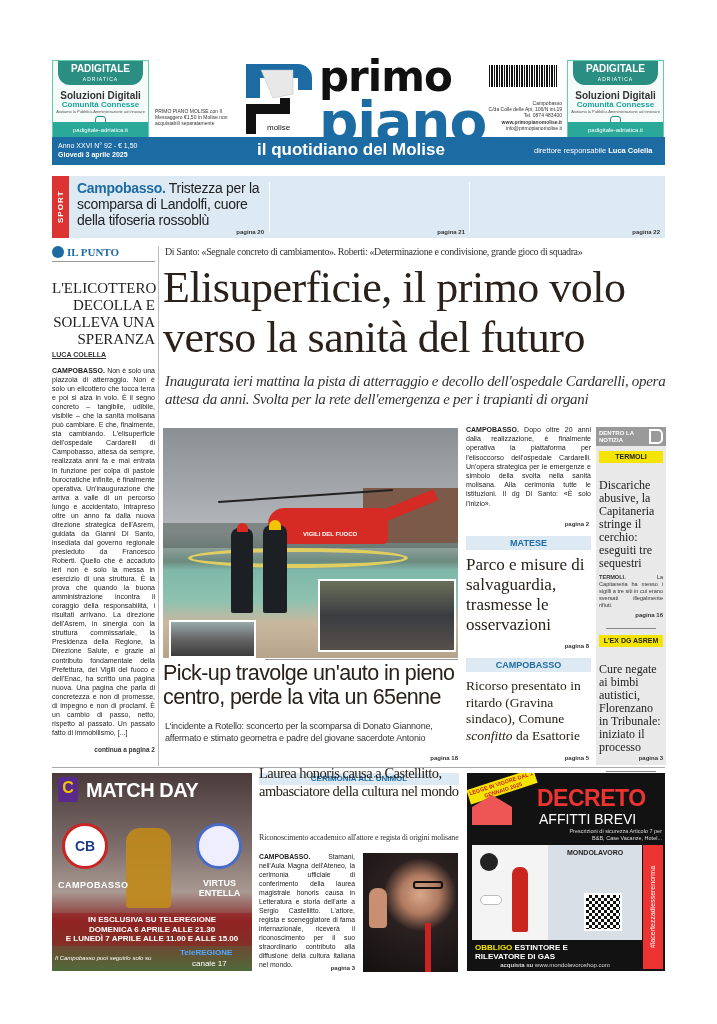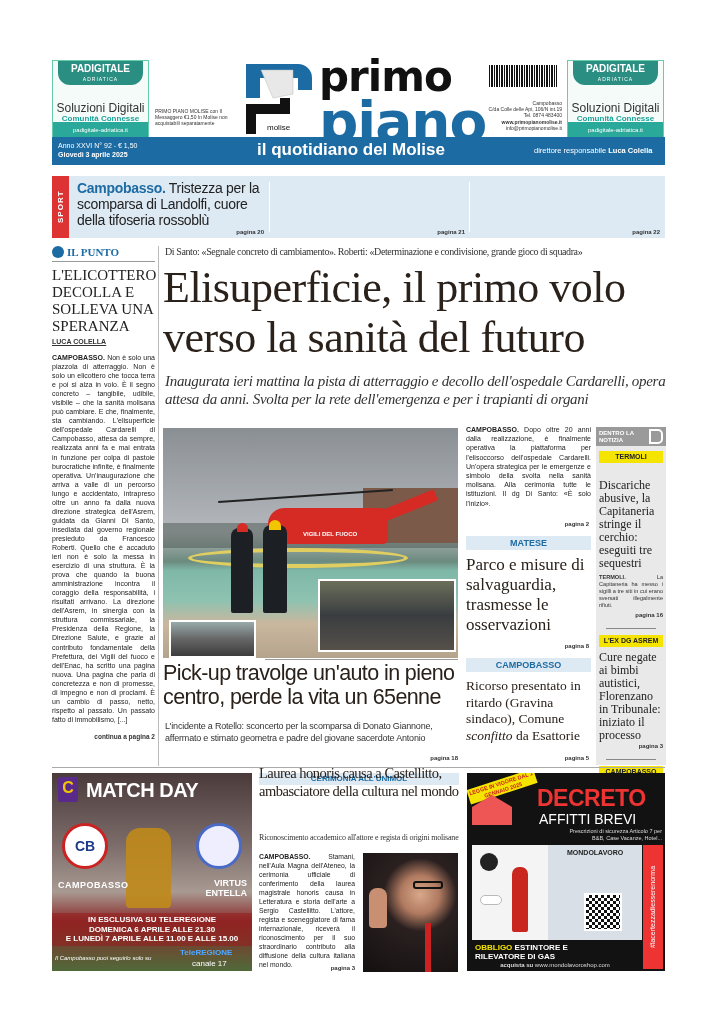--- a/index.html
+++ b/index.html
@@ -1,21 +1,21 @@
 <!DOCTYPE html>
 <html><head>
 <meta charset="utf-8">
 <style>
 *{box-sizing:border-box;margin:0;padding:0}
 body{width:717px;height:1024px;background:#fff;position:relative;overflow:hidden;font-family:"Liberation Sans",sans-serif;color:#222}
 .abs{position:absolute}
 .ad-pa{position:absolute;width:97px;height:79px;border:1px solid #6ca;background:#f4fbf9;text-align:center;overflow:hidden}
 .ad-pa .top{background:#2a8f82;color:#fff;font-weight:bold;font-size:10px;padding:3px 0 1px;border-radius:0 0 12px 12px;margin:0 5px;line-height:10px}
 .ad-pa .top small{display:block;font-size:5px;font-weight:normal;letter-spacing:1px}
-.ad-pa .l1{font-size:12px;font-weight:normal;color:#333;margin-top:16px}
+.ad-pa .l1{font-size:10px;font-weight:bold;color:#333;margin-top:5px}
 .ad-pa .l2{font-size:8px;font-weight:bold;color:#1aa39a;line-height:8px}
 .ad-pa .l3{font-size:4px;color:#555}
 .ad-pa .ic{width:11px;height:11px;border:1.5px solid #2a8f82;border-radius:3px;margin:2px auto 0}
 .ad-pa .bot{position:absolute;left:0;right:0;bottom:0;background:#2aa99a;color:#fff;font-size:6px;height:16px;line-height:16px}
 .logo{position:absolute;left:243px;top:60px;width:230px;height:78px}
 .bar{position:absolute;left:52px;top:137px;width:613px;height:28px;background:#1d6ba3;color:#fff}
 .sport{position:absolute;left:52px;top:176px;width:613px;height:62px;background:#dde9f3}
 .sport .tag{position:absolute;left:0;top:0;width:17px;height:62px;background:#d33;color:#fff;font-size:8px;font-weight:bold;writing-mode:vertical-rl;transform:rotate(180deg);text-align:center;line-height:17px;letter-spacing:1px}
 .sport .col{position:absolute;top:4px;font-size:14px;line-height:16px;color:#222;font-family:"Liberation Sans",sans-serif;letter-spacing:-.3px}
 .sport .col b{color:#1d6ba3}
@@ -91,21 +91,21 @@
   <div class="pg abs" style="left:355px;top:53px;width:58px">pagina 21</div>
   <div class="abs" style="left:417px;top:6px;width:1px;height:50px;background:#fff"></div>
   <div class="pg abs" style="left:550px;top:53px;width:58px">pagina 22</div>
 </div>
 
 <div class="abs" style="left:52px;top:246px;width:103px">
   <div style="display:flex;align-items:center;gap:3px;border-bottom:1px solid #999;padding-bottom:3px">
     <span style="width:12px;height:12px;border-radius:50%;background:#1d6ba3;display:inline-block"></span>
     <span class="serif" style="font-weight:bold;font-size:11px;color:#1d6ba3">IL PUNTO</span>
   </div>
-  <div class="serif" style="text-align:left;font-size:15px;line-height:17px;margin-top:5px;color:#222">L'ELICOTTERO DECOLLA E SOLLEVA UNA SPERANZA</div>
+  <div class="serif" style="text-align:right;font-size:15px;line-height:17px;margin-top:18px;color:#222">L'ELICOTTERO DECOLLA E SOLLEVA UNA SPERANZA</div>
   <div style="font-size:7px;font-weight:bold;text-decoration:underline;margin-top:3px;color:#333">LUCA COLELLA</div>
   <div class="body-txt" style="margin-top:8px;font-size:7px;line-height:9.05px">
     <b>CAMPOBASSO.</b> <span>Non è solo una piazzola di atterraggio. Non è solo un elicottero che tocca terra e poi si alza in volo. È il segno concreto – tangibile, udibile, visibile – che la sanità molisana può cambiare. E che, finalmente, sta cambiando. L'elisuperficie dell'ospedale Cardarelli di Campobasso, attesa da sempre, realizzata anni fa e mai entrata in funzione per colpa di pastoie burocratiche infinite, è finalmente operativa. Un'inaugurazione che arriva a valle di un percorso lungo e accidentato, intrapreso oltre un anno fa dalla nuova direzione strategica dell'Asrem, guidata da Gianni Di Santo, insediata dal governo regionale presieduto da Francesco Roberti. Quello che è accaduto ieri non è solo la messa in esercizio di una struttura. È la prova che quando la buona amministrazione incontra il coraggio della responsabilità, i risultati arrivano. La direzione dell'Asrem, in sinergia con la struttura commissariale, la Presidenza della Regione, la Direzione Salute, e grazie al contributo fondamentale della Prefettura, dei Vigili del fuoco e dell'Enac, ha scritto una pagina nuova. Una pagina che parla di concretezza e non di promesse, di impegno e non di proclami. È un cambio di passo, netto, rispetto al passato. Un passato fatto di immobilismo, [...]</span>
   </div>
   <div class="pg" style="margin-top:9px;font-size:6.5px">continua a pagina 2</div>
 </div>
 <div class="abs" style="left:158px;top:246px;width:1px;height:520px;background:#bbb"></div>
 
 <div class="abs serif" style="left:165px;top:246px;width:500px;font-size:10px;letter-spacing:-.4px;color:#333;white-space:nowrap">Di Santo: «Segnale concreto di cambiamento». Roberti: «Determinazione e condivisione, grande gioco di squadra»</div>
 <div class="abs serif" style="left:163px;top:263px;width:520px;font-size:44px;line-height:50px;color:#2a211a;letter-spacing:-.5px">Elisuperficie, il primo volo verso la sanità del futuro</div>
@@ -154,41 +154,41 @@
   </div>
   <div style="padding:5px 3px 0 3px">
     <div class="side-head">TERMOLI</div>
     <div class="side-t" style="margin-top:16px">Discariche abusive, la Capitaneria stringe il cerchio: eseguiti tre sequestri</div>
     <div style="font-size:5.6px;line-height:7px;margin-top:4px;color:#333;text-align:justify"><b>TERMOLI.</b> <span>La Capitaneria ha messo i sigilli a tre siti in cui erano sversati illegalmente rifiuti.</span></div>
     <div class="pg" style="margin-top:3px">pagina 16</div>
   </div>
   <div style="height:1px;background:#888;margin:10px 10px 6px"></div>
   <div style="padding:0 3px">
     <div class="side-head">L'EX DG ASREM</div>
-    <div class="side-t" style="margin-top:4px">Cure negate ai bimbi autistici, Florenzano in Tribunale: iniziato il processo</div>
+    <div class="side-t" style="margin-top:16px">Cure negate ai bimbi autistici, Florenzano in Tribunale: iniziato il processo</div>
     <div class="pg" style="margin-top:1px">pagina 3</div>
   </div>
   <div style="height:1px;background:#888;margin:10px 10px 6px"></div>
   <div style="padding:0 3px">
     <div class="side-head">CAMPOBASSO</div>
     <div class="side-t" style="margin-top:4px;font-size:11px;line-height:13px">Cittadinanza onoraria ai minori stranieri, aperti i termini: entro fine mese le domande</div>
     <div class="pg" style="margin-top:1px">pagina 5</div>
   </div>
 </div>
 
 <div class="abs" style="left:52px;top:767px;width:613px;height:1px;background:#aaa"></div>
 
 <div class="abs" style="left:52px;top:773px;width:200px;height:198px;overflow:hidden;background:linear-gradient(#4a3a3a 0%,#7a6a68 35%,#a89a92 60%,#8a2a2a 75%,#4f6a3a 100%)">
   <div class="abs" style="left:6px;top:4px;width:20px;height:25px;background:#5a2a8a;border-radius:2px;color:#f2c500;font-weight:bold;font-size:16px;text-align:center;line-height:22px">C</div>
   <div class="abs" style="left:34px;top:6px;font-size:20px;font-weight:bold;color:#fff;letter-spacing:-.5px">MATCH DAY</div>
   <div class="abs" style="left:10px;top:50px;width:46px;height:46px;border-radius:50%;background:#fff;border:3px solid #c22;color:#1d3a8a;font-weight:bold;font-size:14px;text-align:center;line-height:40px">CB</div>
   <div class="abs" style="left:144px;top:50px;width:46px;height:46px;border-radius:50%;background:#eef;border:3px solid #4a6ac8"></div>
   <div class="abs" style="left:74px;top:55px;width:45px;height:80px;background:#c08a1a;border-radius:14px 14px 4px 4px;opacity:.9"></div>
   <div class="abs" style="left:6px;top:107px;font-size:9px;font-weight:bold;color:#fff;letter-spacing:.5px">CAMPOBASSO</div>
-  <div class="abs" style="left:140px;top:105px;width:55px;text-align:right;font-size:9px;line-height:10px;font-weight:bold;color:#fff">VIRTUS ENTELLA</div>
+  <div class="abs" style="left:140px;top:105px;width:55px;text-align:center;font-size:9px;line-height:10px;font-weight:bold;color:#fff">VIRTUS ENTELLA</div>
   <div class="abs" style="left:0;top:140px;width:200px;text-align:center;font-size:8px;line-height:9.5px;font-weight:bold;color:#fff;background:rgba(150,30,30,.55);padding:2px 0">
     <div>IN ESCLUSIVA SU TELEREGIONE</div>
     <div>DOMENICA 6 APRILE ALLE 21.30</div>
     <div>E LUNEDÌ 7 APRILE ALLE 11.00 E ALLE 15.00</div>
   </div>
   <div class="abs" style="left:3px;top:182px;font-size:6px;font-style:italic;color:#fff">Il Campobasso puoi seguirlo solo su</div>
   <div class="abs" style="left:128px;top:175px;font-size:8px;color:#4fa8ff;font-weight:bold">TeleREGIONE</div>
   <div class="abs" style="left:140px;top:186px;font-size:8px;color:#fff">canale 17</div>
 </div>
 

